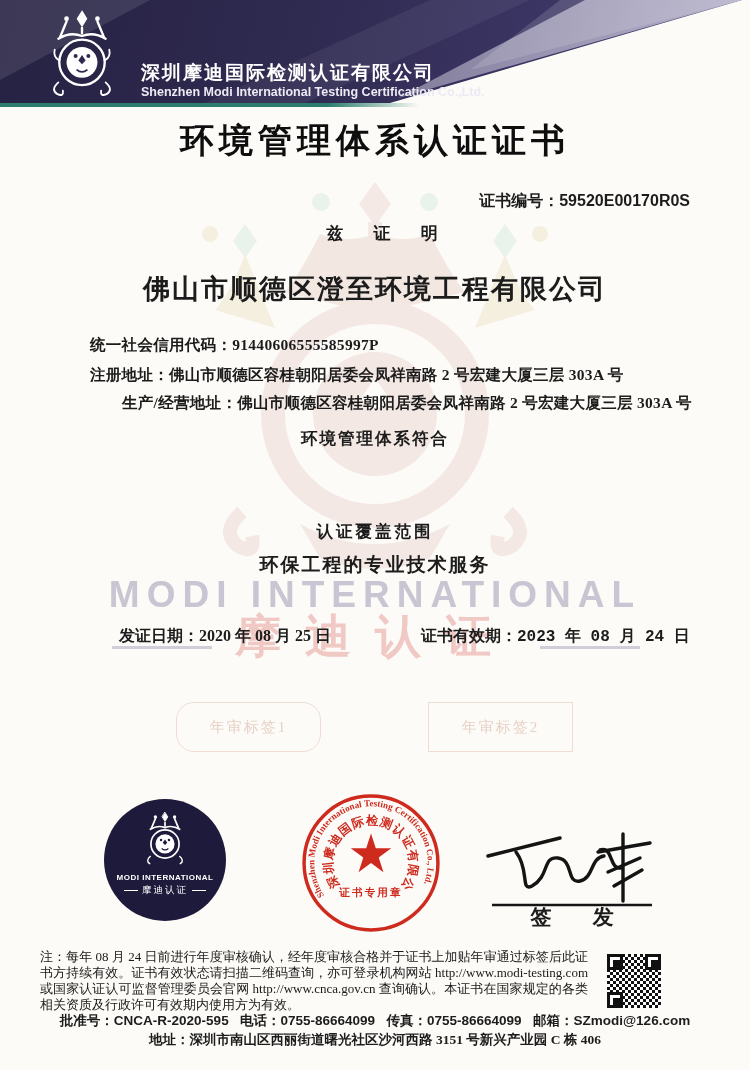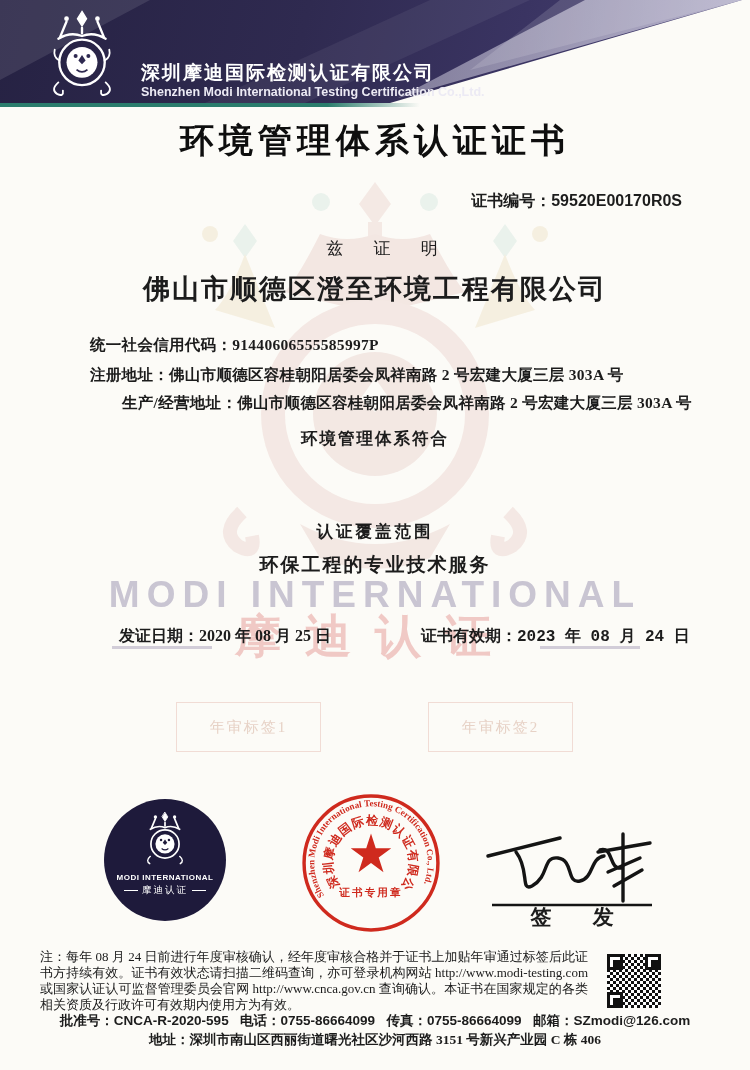--- a/index.html
+++ b/index.html
@@ -38,22 +38,22 @@
 
   
   .wm-emblem { left:150px; top:182px; opacity:.55; z-index:0; }
   .wm-modi { top:574px; font-size:37px; font-weight:700; letter-spacing:7px; color:#c9c5d2;
     z-index:0; font-family:"Liberation Sans","DejaVu Sans",sans-serif; }
   .wm-cn { top:606px; font-size:46px; font-weight:700; letter-spacing:24px; color:#f0c9c5; z-index:0; }
   .wm-dash { height:3px; background:#d2cdd8; top:646px; z-index:0; }
 
   
   .title { top:118px; font-size:34px; font-weight:700; letter-spacing:5px; color:#0e0e0e; z-index:2; }
-  .certno { top:191px; right:68px; font-size:16px; font-weight:700; z-index:2; }
-  .certify { top:237px; font-size:17px; font-weight:400; letter-spacing:13px; z-index:2;padding-left:27px; }
+  .certno { top:191px; right:60px; font-size:16px; font-weight:700; z-index:2; }
+  .certify { top:222px; font-size:17px; font-weight:700; letter-spacing:13px; z-index:2;padding-left:27px; }
   .company { top:271px; font-size:27px; font-weight:700; letter-spacing:2px; z-index:2; }
   .info { left:90px; font-size:15.5px; font-weight:600; z-index:2; letter-spacing:.3px; }
   .conform { top:428px; font-size:16.5px; font-weight:700; letter-spacing:2px; z-index:2; }
   .standard { top:458px; font-size:30px; font-weight:700; letter-spacing:.5px; color:#0a0a0a; z-index:2; }
   .scopehead { top:521px; font-size:16.5px; font-weight:700; letter-spacing:3px; z-index:2; }
   .scope { top:552px; font-size:19px; font-weight:700; letter-spacing:2px; z-index:2; }
   .dates { top:626px; font-size:16px; font-weight:700; z-index:2; }
 
   
   .tagbox { top:702px; width:145px; height:50px; border:1px solid #f1dcd5; z-index:2;
@@ -173,21 +173,21 @@
   <div class="abs ctr scopehead">认证覆盖范围</div>
   <div class="abs ctr scope">环保工程的专业技术服务</div>
 
   <div class="abs dates" style="left:119px;">
     <span>发证日期：</span><span>2020 年 08 月 25 日</span>
   </div>
   <div class="abs dates" style="left:421px;font-family:Liberation Mono, monospace;">
     <span>证书有效期：</span><span>2023 年 08 月 24 日</span>
   </div>
 
-  <div class="abs tagbox" style="left:176px;">
+  <div class="abs tagbox" style="left:176px;border-radius:18px;">
     <span>年审标签1</span>
   </div>
   <div class="abs tagbox" style="left:428px;">
     <span>年审标签2</span>
   </div>
 
   <div class="abs logo-circle">
     <span class="emblem">
       <svg width="58" height="62" viewBox="0 0 100 110">
         <g fill="none" stroke="#ffffff" stroke-width="3" stroke-linecap="round">

